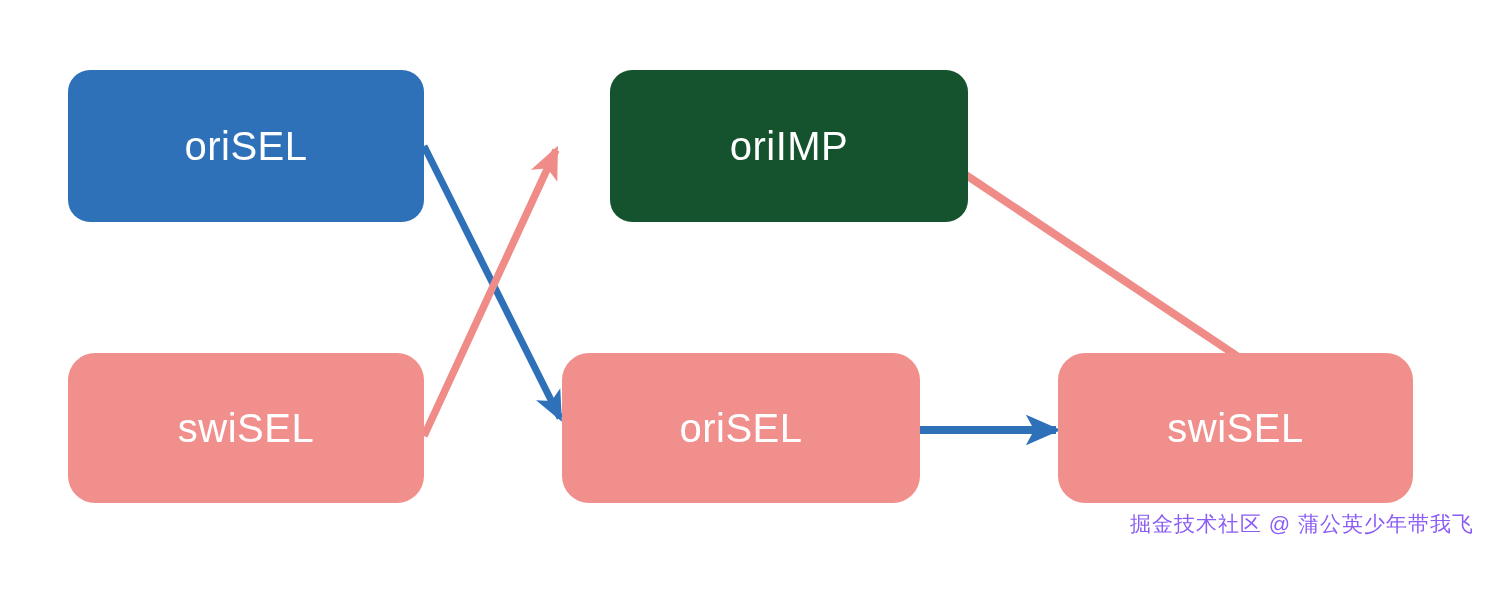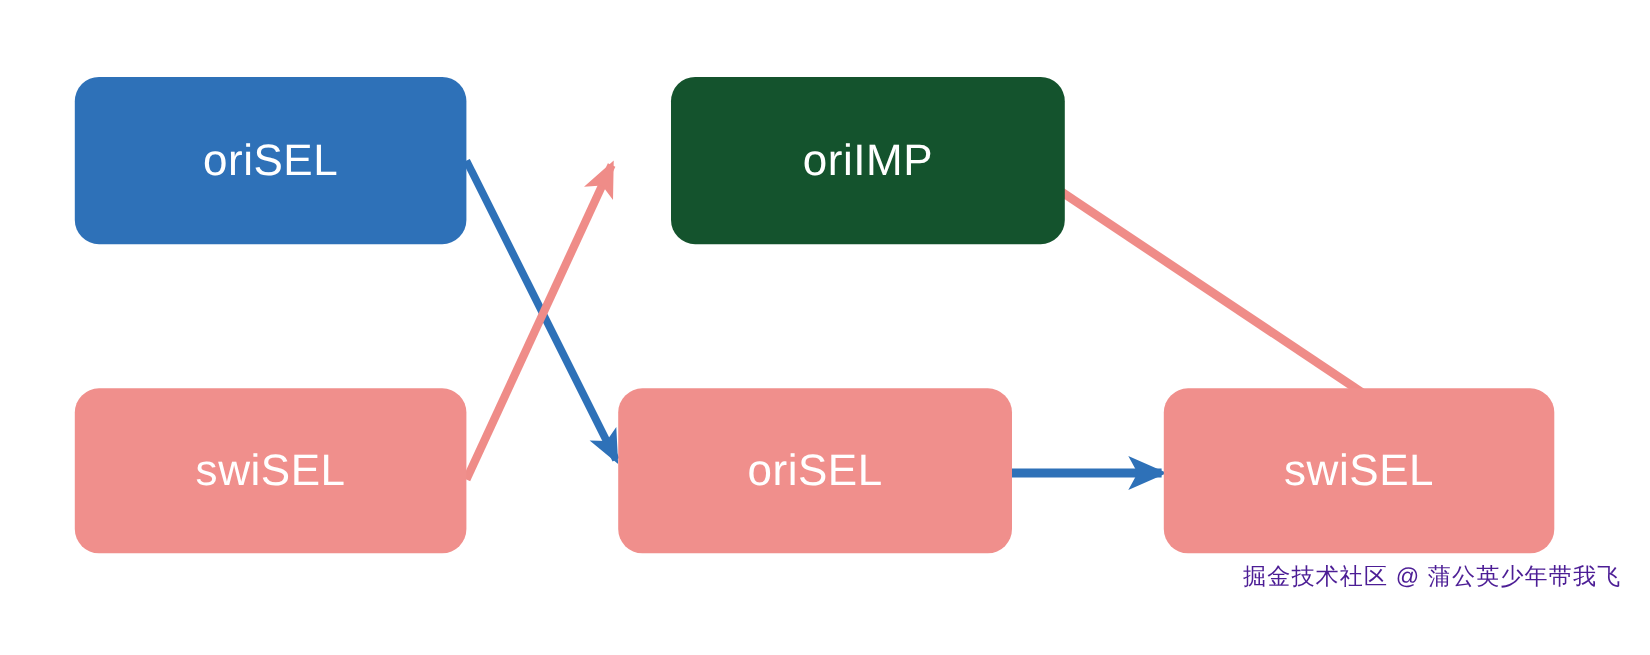--- a/index.html
+++ b/index.html
@@ -26,42 +26,42 @@
     border-radius: 22px;
     box-sizing: border-box;
     color: #ffffff;
     font-size: 40px;
     font-weight: 400;
     letter-spacing: 0.5px;
     line-height: 1;
     user-select: none;
   }
   .node-blue { background: #2e71b8; }
-  .node-pink { background: #f08f8c; }
+  .node-pink { background: #f08f8c; border-radius: 27px; }
 
   .node-label {
     display: block;
     white-space: nowrap;
   }
 
   #edges {
     position: absolute;
     left: 0;
     top: 0;
     width: 1500px;
     height: 595px;
     pointer-events: none;
   }
 
   #watermark {
     position: absolute;
     right: 50px;
     bottom: 20px;
     font-size: 21px;
-    color: #4c1d95;
+    color: #8b5cf6;
     letter-spacing: 1px;
     white-space: nowrap;
     user-select: none;
     text-shadow: 1px 1px 0 rgba(255,255,255,0.9);
   }
 </style>
 </head>
 <body>
 
 <div id="canvas">

